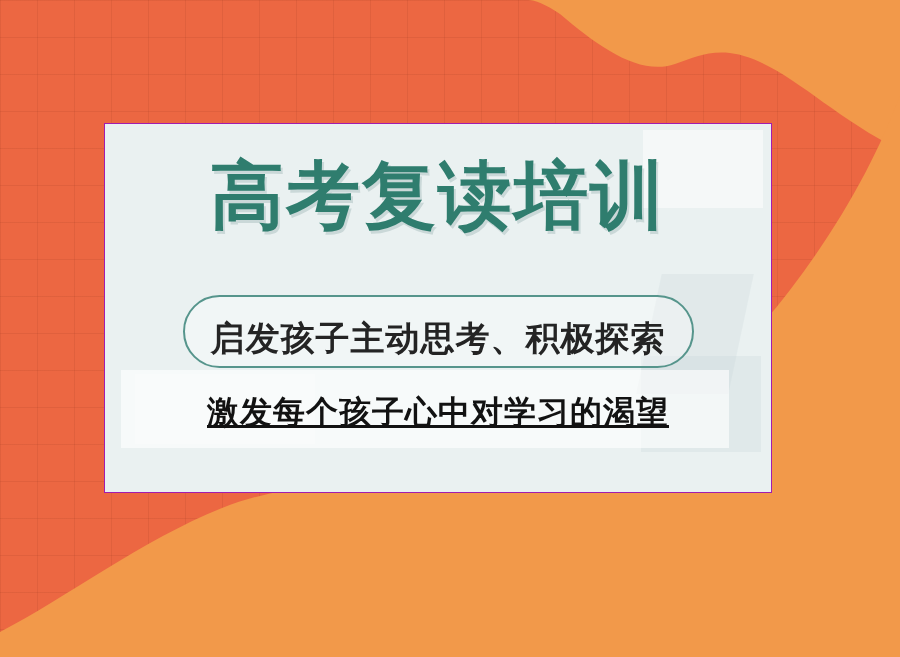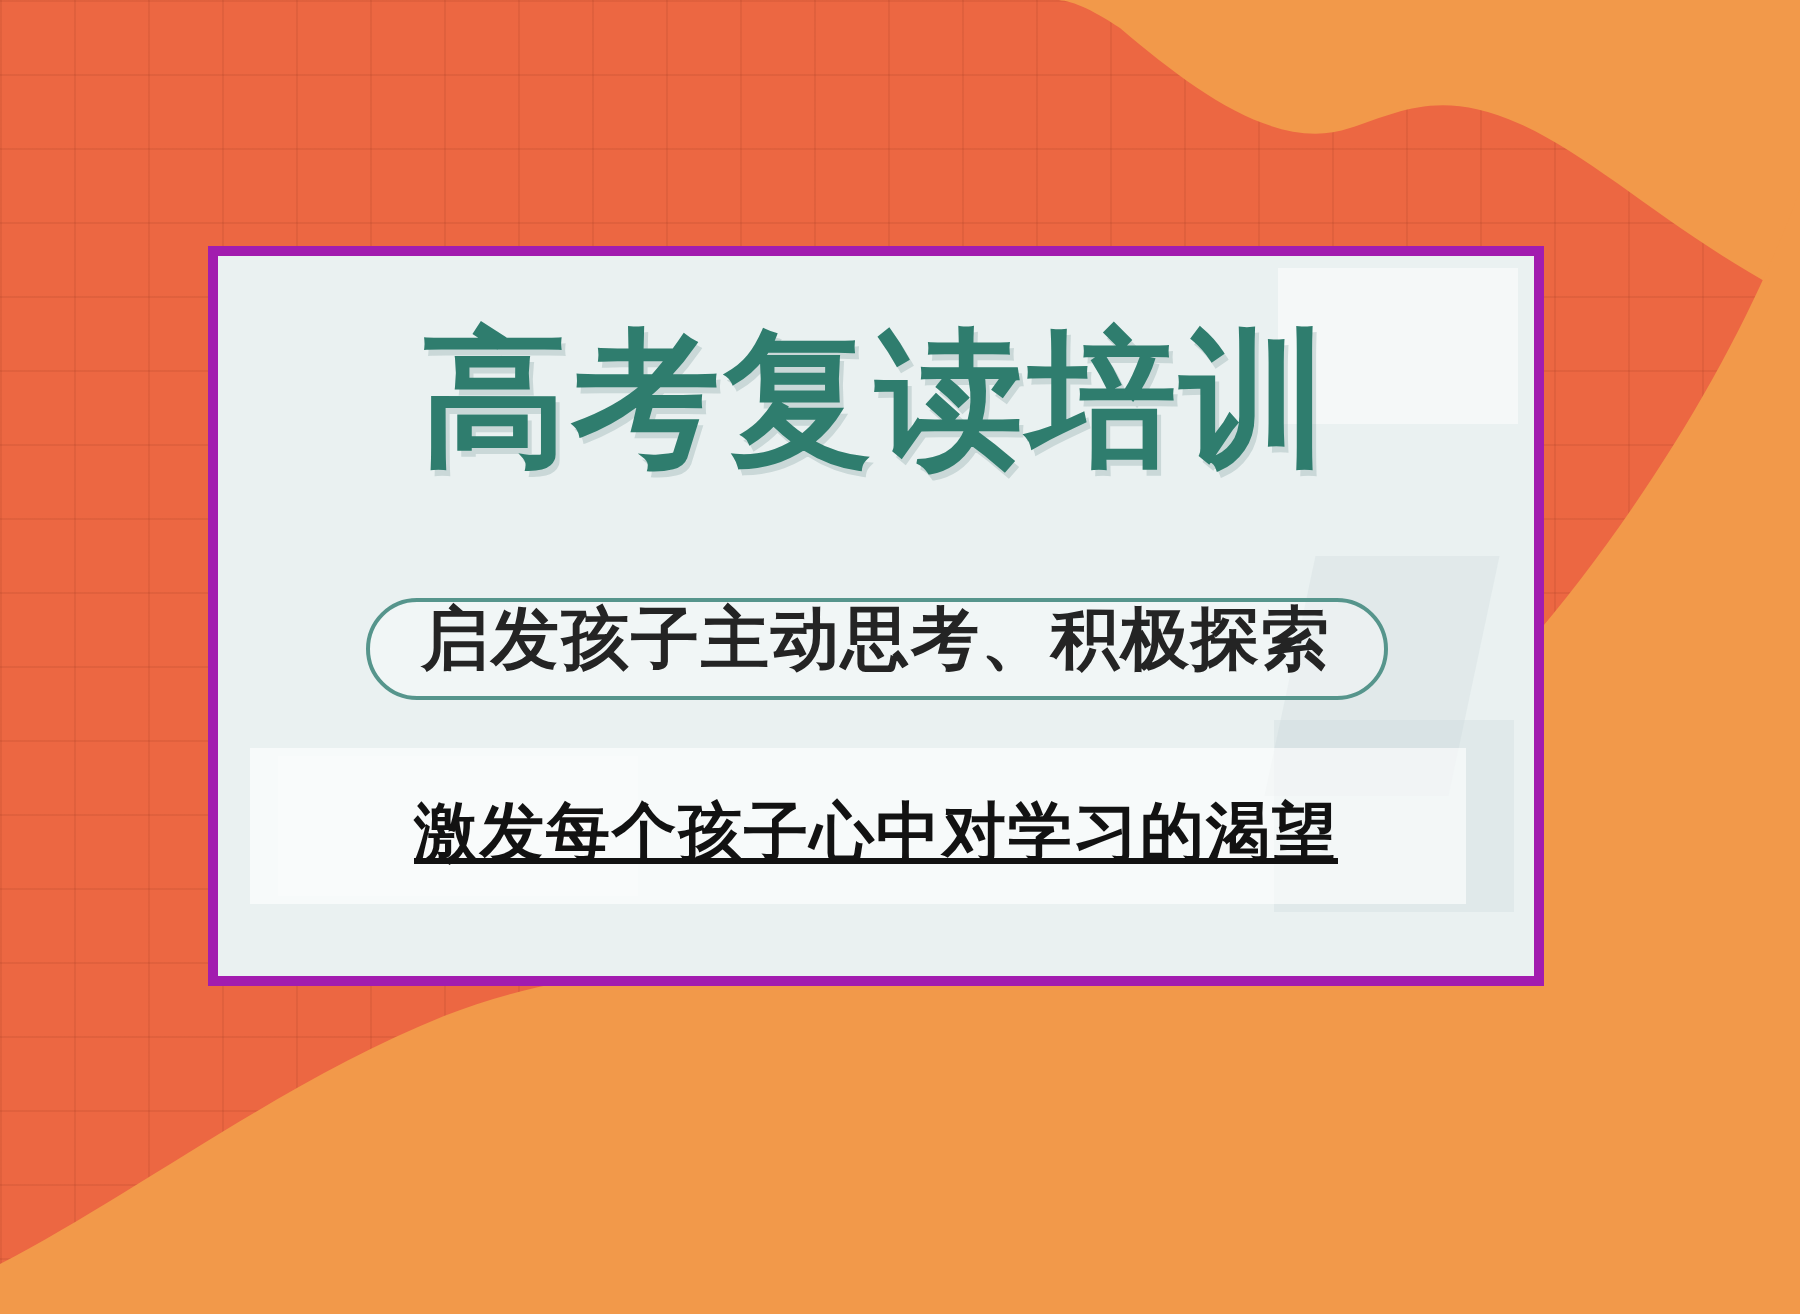--- a/index.html
+++ b/index.html
@@ -51,21 +51,21 @@
   }
 
   
   .card {
     position: absolute;
     left: 104px;
     top: 123px;
     width: 668px;
     height: 370px;
     box-sizing: border-box;
-    border: 5px solid #a21caf;
+    border: 1px solid #a21caf;
     background: #eaf1f1;
     overflow: hidden;
   }
 
   .card-inner {
     position: absolute;
     inset: 0;
     overflow: hidden;
   }
 
@@ -119,21 +119,21 @@
     position: absolute;
     left: 0;
     right: 0;
     top: 171px;
     display: flex;
     justify-content: center;
   }
   .pill {
     border: 2px solid #56958c;
     border-radius: 999px;
-    padding: 0 26px 9px 26px;
+    padding: 22px 26px 9px 26px;
     background: rgba(255, 255, 255, 0.34);
     color: #242424;
     font-size: 34px;
     line-height: 1.12;
     font-weight: bold;
     letter-spacing: 1px;
     white-space: nowrap;
   }
 
   

